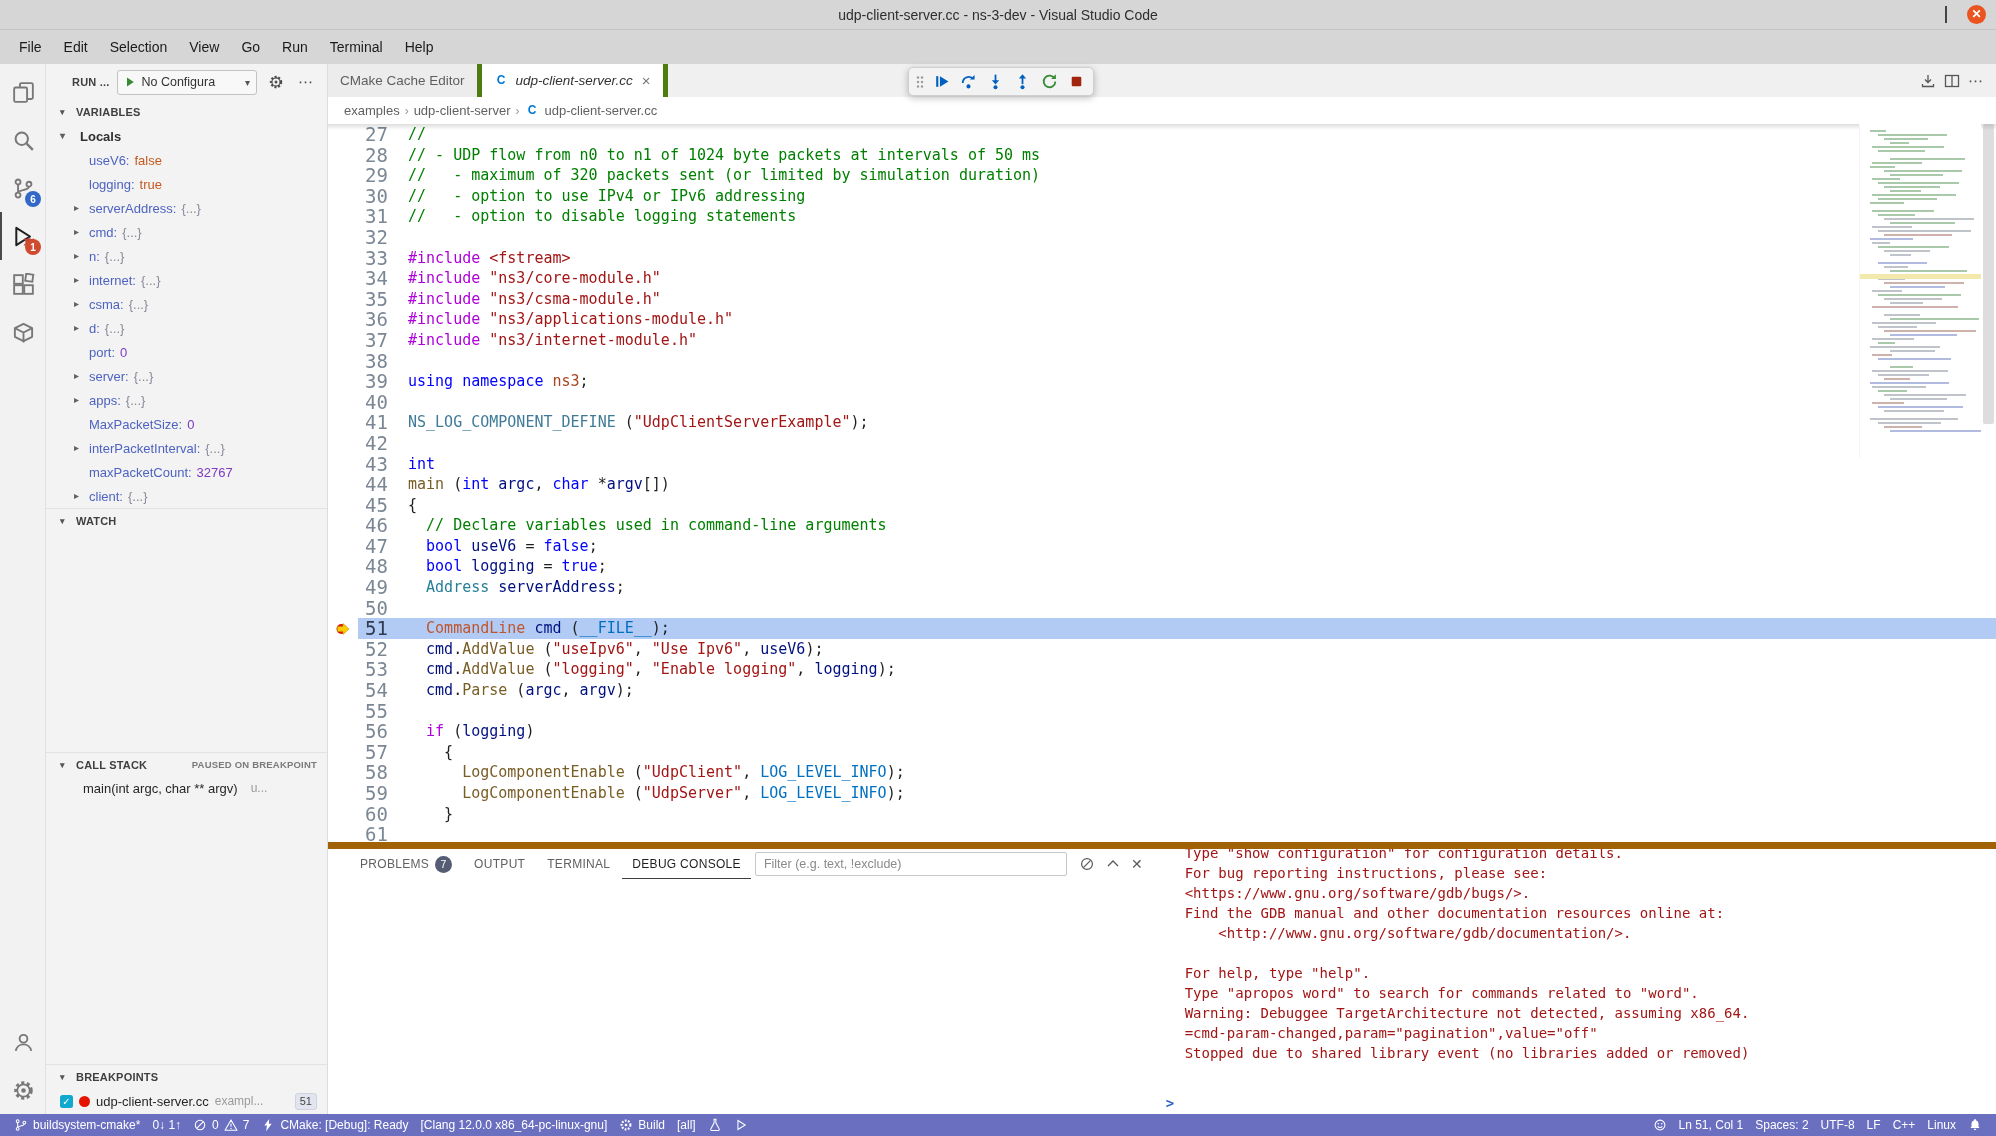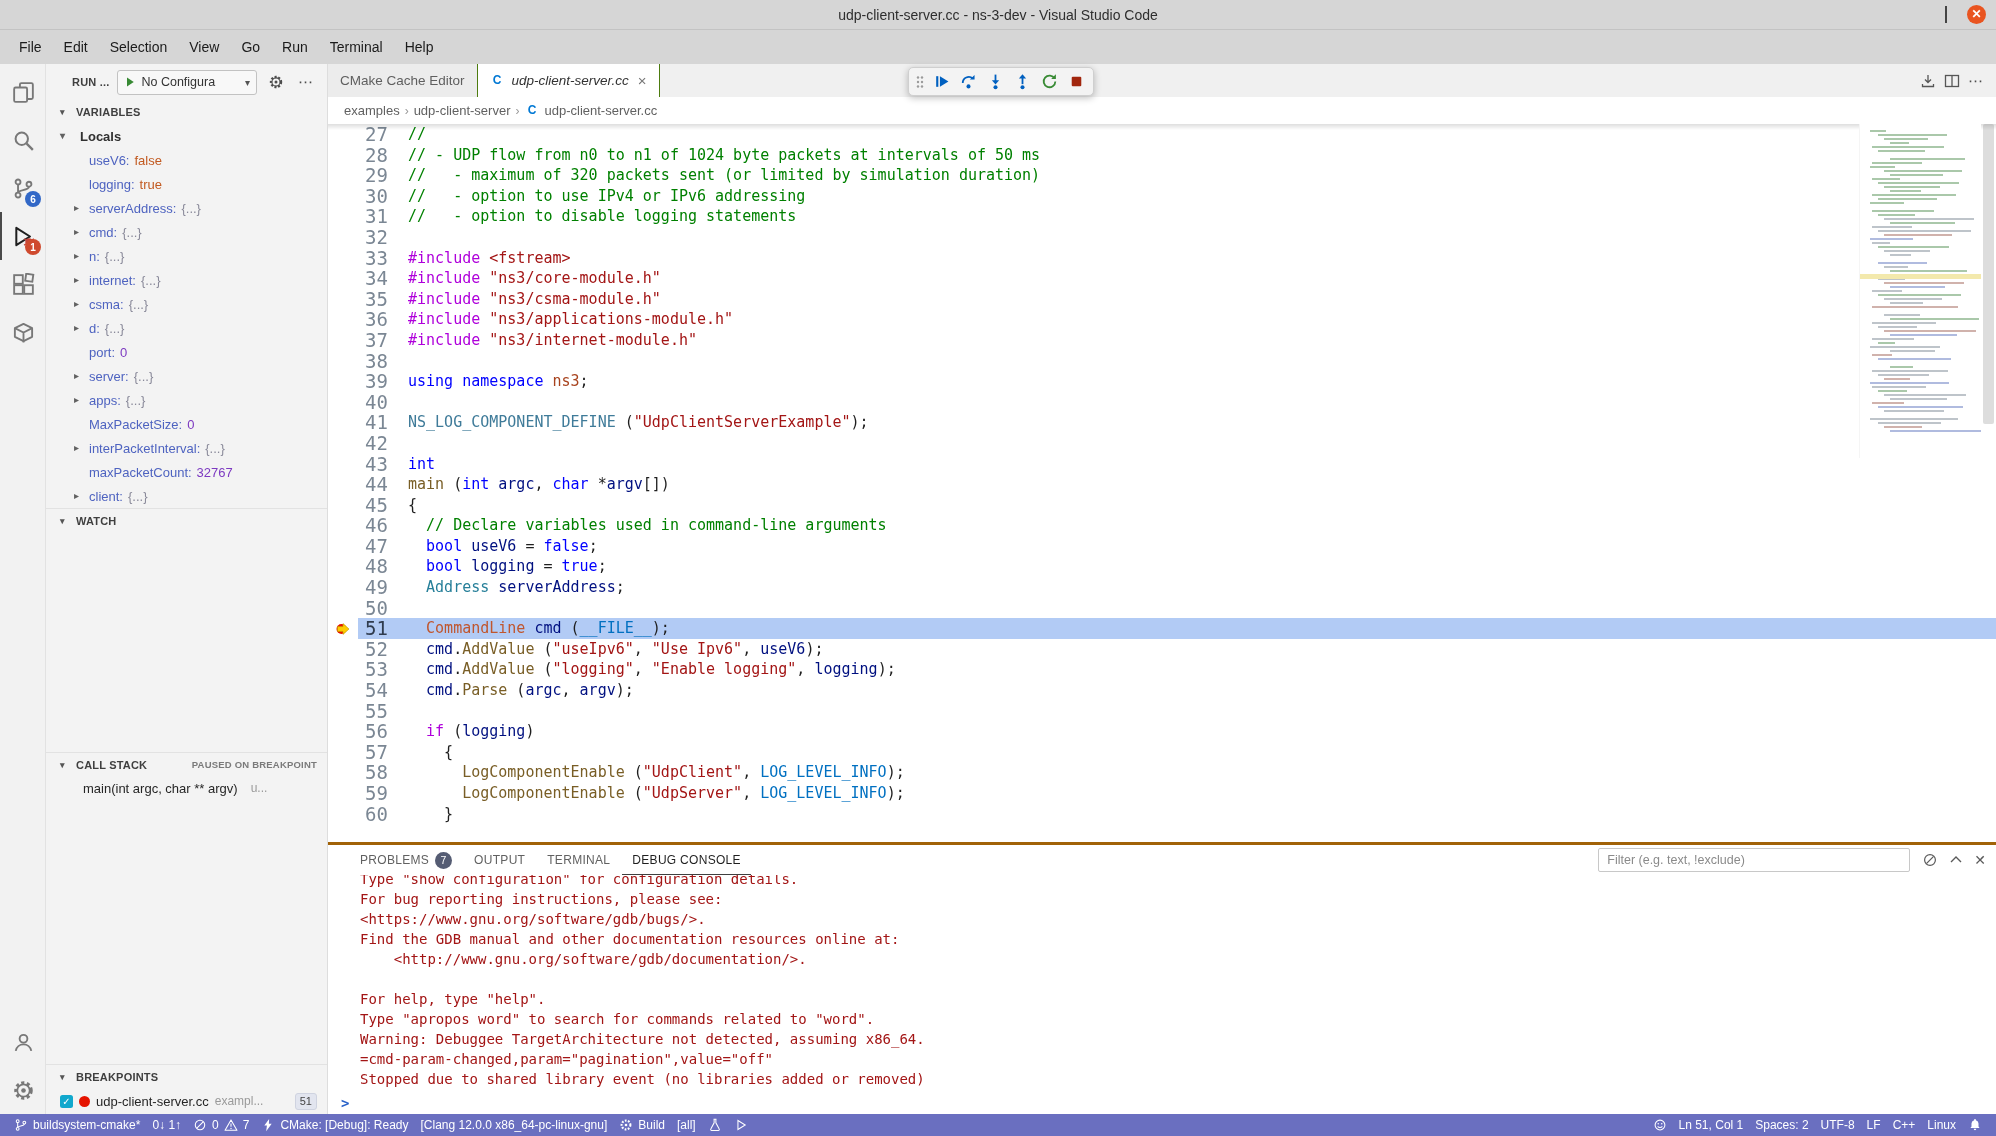--- a/index.html
+++ b/index.html
@@ -57,21 +57,21 @@
 .flex-spacer{flex:1}
 .bp-row{height:26px;display:flex;align-items:center;gap:6px;padding:0 10px 0 14px;flex:none}
 .bp-check{width:13px;height:13px;border-radius:2.5px;background:#11a8cd;color:#fff;font-size:10px;line-height:13px;text-align:center}
 .bp-dot{width:11px;height:11px;border-radius:50%;background:#e51400}
 .bp-file{color:#262626}
 .bp-path{color:#9a9a9a;font-size:12px}
 .bp-line{margin-left:auto;font-size:11px;color:#444;background:#e2e5ef;border:1px solid #cfd3e0;border-radius:3px;padding:0 4px;line-height:15px}
 
 .editor-col{flex:1;display:flex;flex-direction:column;position:relative;min-width:0}
 .tabbar{height:33px;background:#f0f0f0;display:flex;align-items:stretch;flex:none}
-.tab{display:flex;align-items:center;gap:7px;padding:0 12px;font-size:13.5px;color:#5f5f5f;background:#ececec;border-right:1px solid #4d7c0f}
+.tab{display:flex;align-items:center;gap:7px;padding:0 12px;font-size:13.5px;color:#5f5f5f;background:#ececec;border-right:5px solid #4d7c0f}
 .tab.active{background:#fff;color:#333}
 .tab-label.italic{font-style:italic}
 .file-icon-c{width:15px;height:15px;border-radius:2px;color:#0078d4;font-weight:700;font-size:12px;line-height:15px;text-align:center}
 .tab-close{color:#777;font-size:15px;margin-left:2px}
 .tab-actions{margin-left:auto;display:flex;align-items:center;gap:8px;padding-right:12px;color:#565656}
 .tab-actions svg{width:16px;height:16px}
 
 .debug-toolbar{position:absolute;z-index:40;top:3px;left:580px;height:29px;background:#f3f3f3;border:1px solid #cfcfcf;border-radius:5px;box-shadow:0 2px 7px rgba(0,0,0,.25);display:flex;align-items:center;padding:0 4px;gap:1px}
 .dbg-btn{width:26px;height:25px;display:flex;align-items:center;justify-content:center;border-radius:4px}
 .dbg-btn svg{width:17px;height:17px}
@@ -91,21 +91,21 @@
 .ltext{padding-left:20px}
 .tok-cm{color:#008000}.tok-pp{color:#af00db}.tok-str{color:#a31515}.tok-kw{color:#0000ff}
 .tok-ctl{color:#af00db}.tok-type{color:#267f99}.tok-wtype{color:#c0562e}.tok-ns{color:#a8431e}
 .tok-fn{color:#795e26}.tok-var{color:#001080}.tok-mac{color:#3f7b99}.tok-cst{color:#0070c1}.tok-pl{color:#1f1f1f}
 
 .minimap{position:absolute;top:0;right:15px;width:122px;height:334px;background:#fff;z-index:7;padding:4px 0 0 8px;border-left:1px solid rgba(0,0,0,.04)}
 .mm-cur{position:absolute;left:0;right:0;top:150px;height:5px;background:#f3e9ad}
 .vscrollbar{position:absolute;top:0;right:0;width:15px;height:100%;z-index:8}
 .vscrollbar .thumb{position:absolute;top:0;left:2px;width:11px;height:300px;background:rgba(100,100,100,.22);border-radius:2px}
 
-.panel{height:272px;border-top:3px solid #a16207;background:#fff;display:flex;flex-direction:column;flex:none}
+.panel{height:272px;border-top:7px solid #a16207;background:#fff;display:flex;flex-direction:row;flex:none}
 .panel-tabs{height:30px;display:flex;align-items:center;padding:0 10px 0 22px;gap:2px;flex:none}
 .panel-tab{display:flex;align-items:center;gap:6px;padding:0 10px;height:100%;font-size:12px;letter-spacing:.3px;color:#616161}
 .panel-tab.active{color:#1f1f1f;border-bottom:1.5px solid #3f3f3f}
 .panel-badge{background:#555c73;color:#fff;font-size:10.5px;min-width:17px;height:17px;border-radius:9px;display:flex;align-items:center;justify-content:center;padding:0 4px}
 .panel-spacer{flex:1}
 .filter-input{width:312px;height:24px;border:1px solid #c8c8c8;border-radius:2px;background:#fff;font-size:12.5px;padding:0 8px;color:#333;outline:none;margin-right:10px;font-family:"Liberation Sans",sans-serif}
 .filter-input::placeholder{color:#8a8a8a}
 .panel-actions{display:flex;align-items:center;gap:10px;color:#5a5a5a}
 .panel-actions svg{width:16px;height:16px}
 .panel-actions .glyphch{font-size:14px;color:#5a5a5a}
@@ -465,20 +465,21 @@
               </svg></span><span class="lnum">51</span><span class="ltext"><span class="tok-pl">  </span><span class="tok-wtype">CommandLine</span><span class="tok-pl"> </span><span class="tok-var">cmd</span><span class="tok-pl"> (</span><span class="tok-cst">__FILE__</span><span class="tok-pl">);</span></span></div>
           <div class="code-line"><span class="glyph"></span><span class="lnum">52</span><span class="ltext"><span class="tok-pl">  </span><span class="tok-var">cmd</span><span class="tok-pl">.</span><span class="tok-fn">AddValue</span><span class="tok-pl"> (</span><span class="tok-str">"useIpv6"</span><span class="tok-pl">, </span><span class="tok-str">"Use Ipv6"</span><span class="tok-pl">, </span><span class="tok-var">useV6</span><span class="tok-pl">);</span></span></div>
           <div class="code-line"><span class="glyph"></span><span class="lnum">53</span><span class="ltext"><span class="tok-pl">  </span><span class="tok-var">cmd</span><span class="tok-pl">.</span><span class="tok-fn">AddValue</span><span class="tok-pl"> (</span><span class="tok-str">"logging"</span><span class="tok-pl">, </span><span class="tok-str">"Enable logging"</span><span class="tok-pl">, </span><span class="tok-var">logging</span><span class="tok-pl">);</span></span></div>
           <div class="code-line"><span class="glyph"></span><span class="lnum">54</span><span class="ltext"><span class="tok-pl">  </span><span class="tok-var">cmd</span><span class="tok-pl">.</span><span class="tok-fn">Parse</span><span class="tok-pl"> (</span><span class="tok-var">argc</span><span class="tok-pl">, </span><span class="tok-var">argv</span><span class="tok-pl">);</span></span></div>
           <div class="code-line"><span class="glyph"></span><span class="lnum">55</span><span class="ltext"></span></div>
           <div class="code-line"><span class="glyph"></span><span class="lnum">56</span><span class="ltext"><span class="tok-pl">  </span><span class="tok-ctl">if</span><span class="tok-pl"> (</span><span class="tok-var">logging</span><span class="tok-pl">)</span></span></div>
           <div class="code-line"><span class="glyph"></span><span class="lnum">57</span><span class="ltext"><span class="tok-pl">    {</span></span></div>
           <div class="code-line"><span class="glyph"></span><span class="lnum">58</span><span class="ltext"><span class="tok-pl">      </span><span class="tok-fn">LogComponentEnable</span><span class="tok-pl"> (</span><span class="tok-str">"UdpClient"</span><span class="tok-pl">, </span><span class="tok-cst">LOG_LEVEL_INFO</span><span class="tok-pl">);</span></span></div>
           <div class="code-line"><span class="glyph"></span><span class="lnum">59</span><span class="ltext"><span class="tok-pl">      </span><span class="tok-fn">LogComponentEnable</span><span class="tok-pl"> (</span><span class="tok-str">"UdpServer"</span><span class="tok-pl">, </span><span class="tok-cst">LOG_LEVEL_INFO</span><span class="tok-pl">);</span></span></div>
           <div class="code-line"><span class="glyph"></span><span class="lnum">60</span><span class="ltext"><span class="tok-pl">    }</span></span></div>
+          <div class="code-line"><span class="glyph"></span><span class="lnum">61</span><span class="ltext"></span></div>
         </div>
       <div class="minimap">
         <div>
             <div style="height: 2px; margin: 2px 0px 0px 2px; width: 16px; background: rgb(141, 182, 141); opacity: 0.75;"></div>
             <div style="height: 2px; margin: 2px 0px 0px 10px; width: 69px; background: rgb(141, 182, 141); opacity: 0.75;"></div>
             <div style="height: 2px; margin: 2px 0px 0px 16px; width: 44px; background: rgb(141, 182, 141); opacity: 0.75;"></div>
             <div style="height: 2px; margin: 2px 0px 0px 22px; width: 19px; background: rgb(141, 182, 141); opacity: 0.75;"></div>
             <div style="height: 2px; margin: 2px 0px 0px 4px; width: 72px; background: rgb(141, 182, 141); opacity: 0.75;"></div>
             <div style="height: 2px; margin: 2px 0px 0px 10px; width: 47px; background: rgb(141, 182, 141); opacity: 0.75;"></div>
             <div style="height: 2px; margin: 2px 0px 0px 16px; width: 0px; background: rgb(141, 182, 141); opacity: 0.75;"></div>

